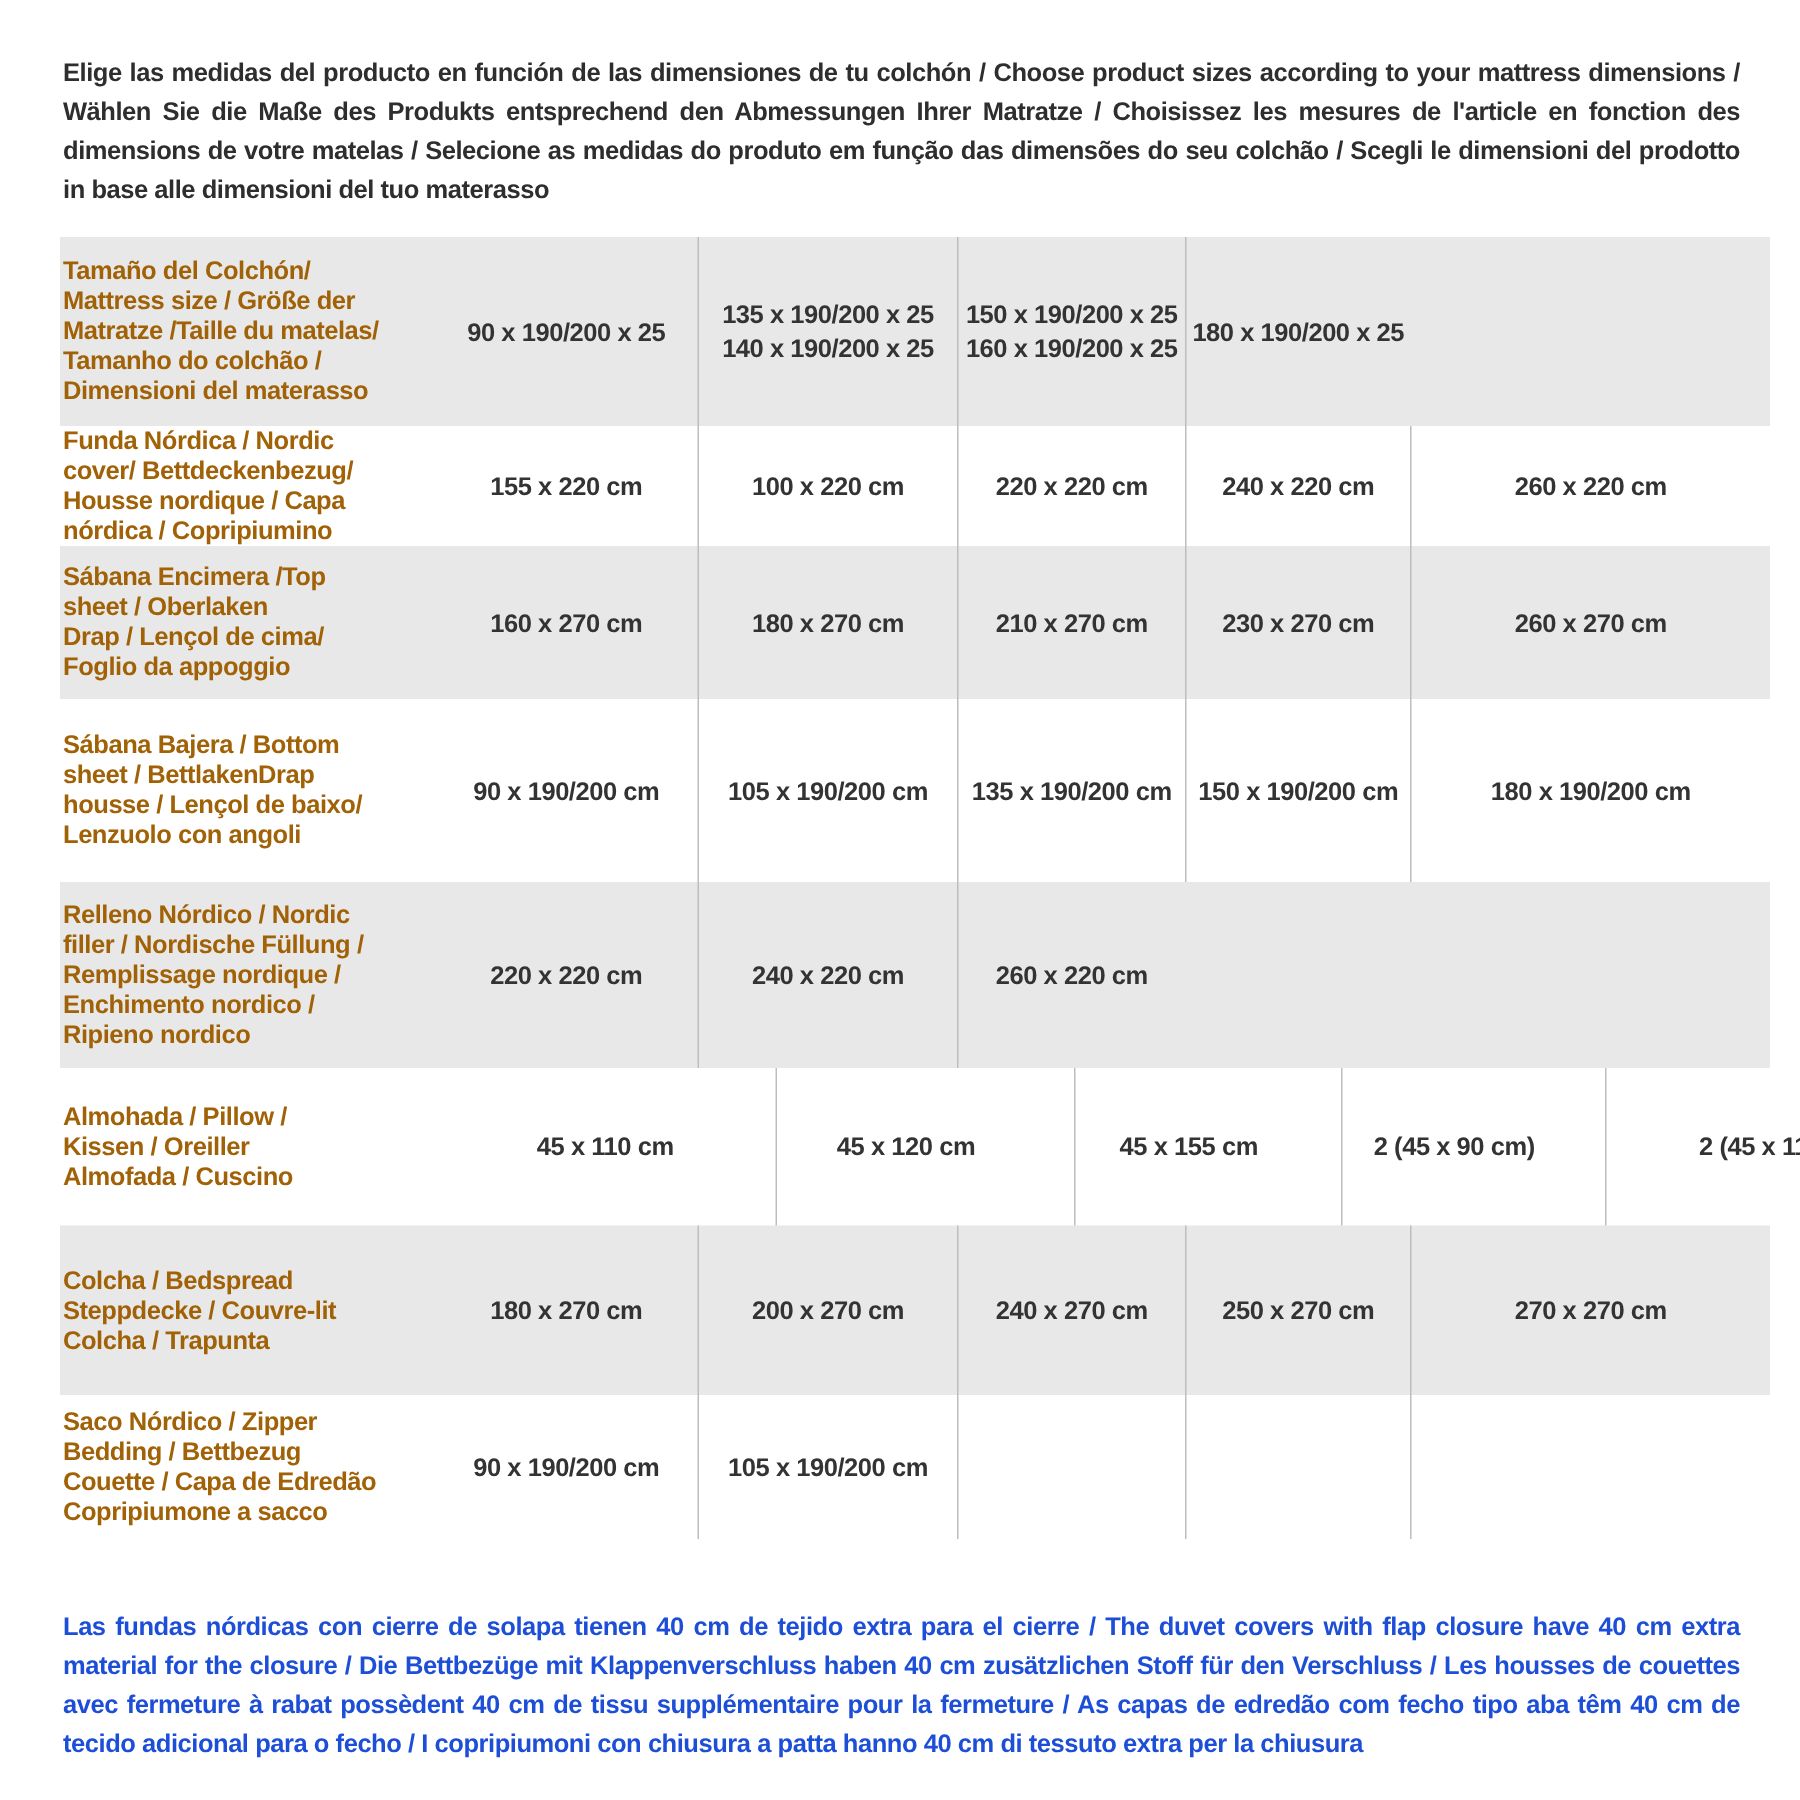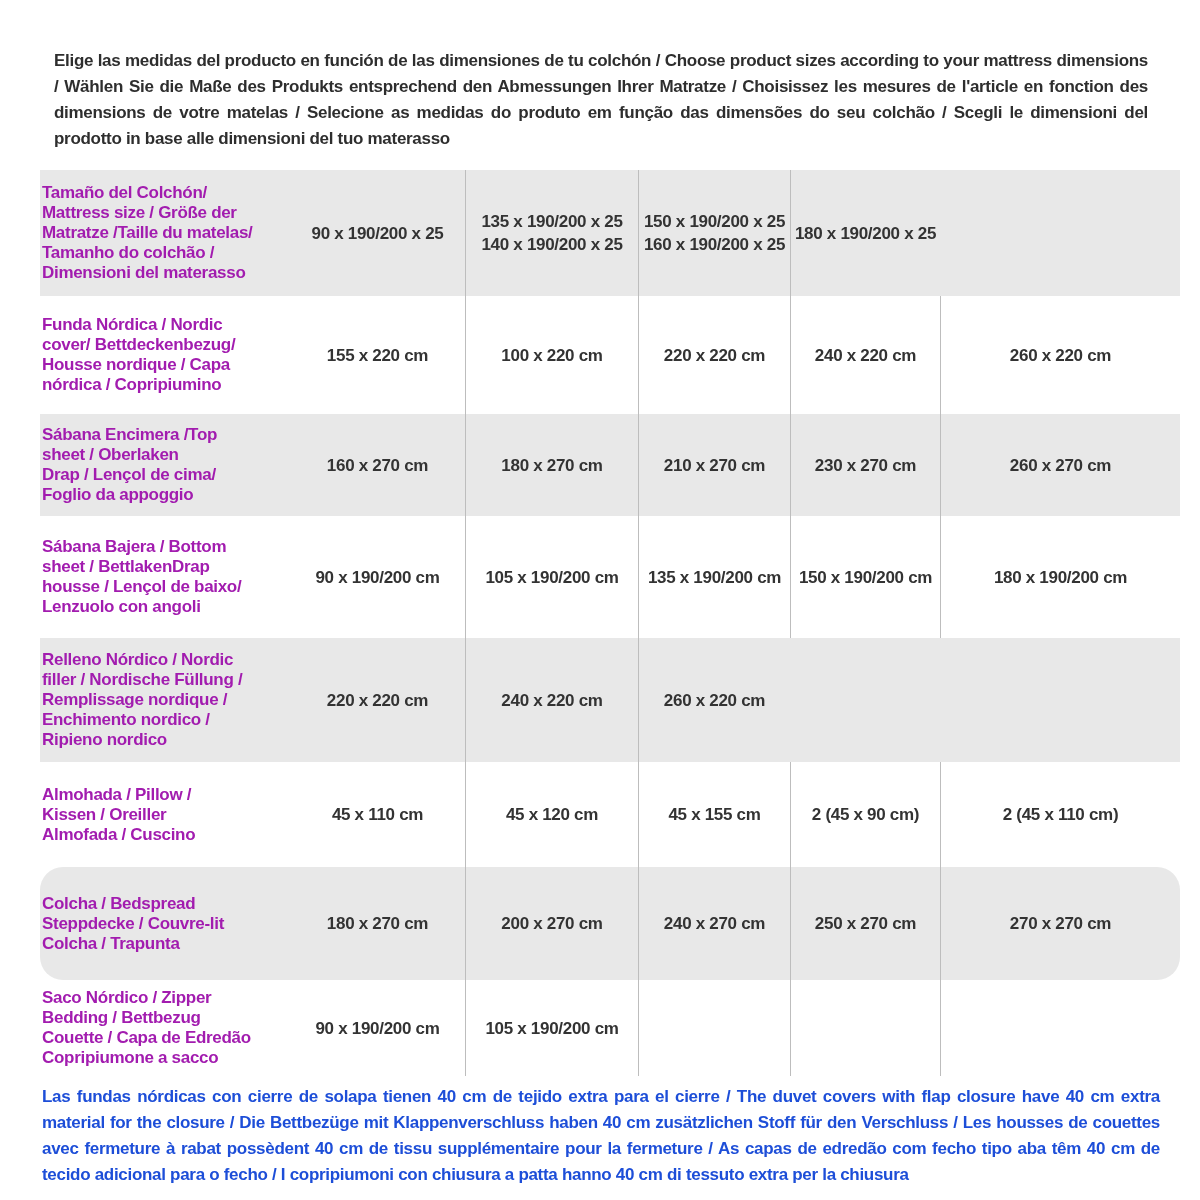--- a/index.html
+++ b/index.html
@@ -4,21 +4,21 @@
 <style>
   html,body{margin:0;padding:0;background:#ffffff;}
   body{
     width:1200px;height:1200px;
     font-family:"Liberation Sans",sans-serif;
     color:#2f2f2f;
     -webkit-font-smoothing:antialiased;
   }
   .page{width:1200px;height:1200px;position:relative;}
   .intro{
-    margin:12px;
+    margin:0;
     padding:36px 40px 0 42px;
     font-size:17px;
     font-weight:700;
     line-height:26px;
     letter-spacing:-0.3px;
     text-align:justify;
     text-align-last:left;
     color:#2e2e2e;
   }
   .sizetable{
@@ -43,31 +43,31 @@
     letter-spacing:-0.3px;
     line-height:23px;
     white-space:pre-line;
     color:#333333;
   }
   .cell.label{
     justify-content:flex-start;
     text-align:left;
     padding-left:2px;
     line-height:20px;
-    color:#a21caf;
+    color:#a16207;
   }
   
   .trow .cell:nth-child(n+3){border-left:1px solid #bdbdbd;}
   .h126{height:126px;}
-  .h112{height:118px;}
+  .h112{height:80px;}
   .h102{height:102px;}
   .h122{height:122px;}
   .h124{height:124px;}
-  .h105{height:105px;}
-  .h113{height:113px;border-radius:23px;}
+  .h105{height:105px;gap:26px;}
+  .h113{height:113px;}
   .h96{height:96px;}
   .footnote{
     position:absolute;
     left:42px;
     right:40px;
     top:1072px;
     margin:0;
     font-size:17px;
     font-weight:700;
     line-height:26px;

